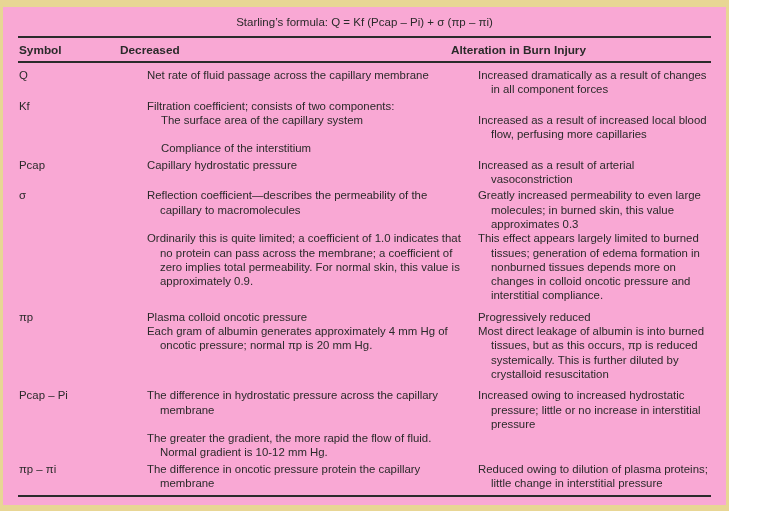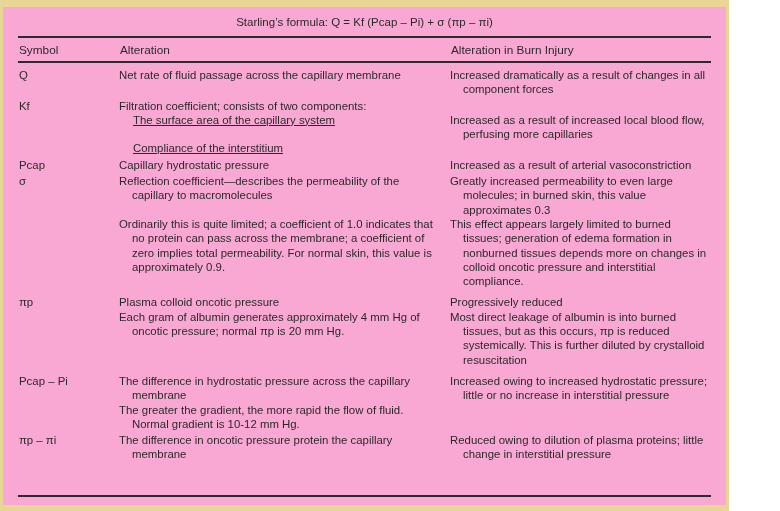--- a/index.html
+++ b/index.html
@@ -28,53 +28,53 @@
     padding: 8px 0 7px 0;
   }
   .rule { height: 2px; background: #2b2b2b; }
   .bottom-rule {
     position: absolute;
     left: 15px; right: 15px; bottom: 8px;
     height: 2px; background: #2b2b2b;
   }
   .header-row {
     display: flex;
-    font-weight: normal;
+    font-weight: bold;
     font-size: 11.8px;
     line-height: 14px;
     padding: 5px 0 4px 1px;
   }
   .col-sym { width: 101px; flex: none; }
   .col-def { width: 331px; flex: none; }
   .col-alt { flex: 1; }
   .tbody {
     font-size: 11.4px;
     line-height: 14.3px;
     padding-top: 3px;
   }
   .group { display: flex; padding-top: 2px; }
   .group:nth-child(5), .group:nth-child(6) { padding-top: 7px; }
   .group .sym { width: 101px; flex: none; padding-left: 1px; box-sizing: border-box; }
   .group .entries { flex: 1; }
   .entry { display: flex; align-items: flex-start; }
-  .entry .def { width: 331px; flex: none; box-sizing: border-box; padding-right: 10px; }
+  .entry .def { width: 331px; flex: none; box-sizing: border-box; padding-right: 10px; margin-left: 28px; }
   .entry .alt { flex: 1; }
   .para { padding-left: 13px; text-indent: -13px; }
-  .para.indent { margin-left: 14px; text-decoration: underline; }
+  .para.indent { margin-left: 14px; }
 </style>
 </head>
 <body>
 
 <div class="frame">
   <div class="inner">
     <div class="title">Starling’s formula: Q = Kf (Pcap – Pi) + σ (πp – πi)</div>
     <div class="rule"></div>
     <div class="header-row">
       <div class="col-sym">Symbol</div>
-      <div class="col-def">Alteration</div>
+      <div class="col-def">Decreased</div>
       <div class="col-alt">Alteration in Burn Injury</div>
     </div>
     <div class="rule"></div>
     <div class="tbody">
         <div class="group">
           <div class="sym">Q</div>
           <div class="entries">
             <div class="entry">
               <div class="def">
                 <div class="para">Net rate of fluid passage across the capillary membrane</div>

